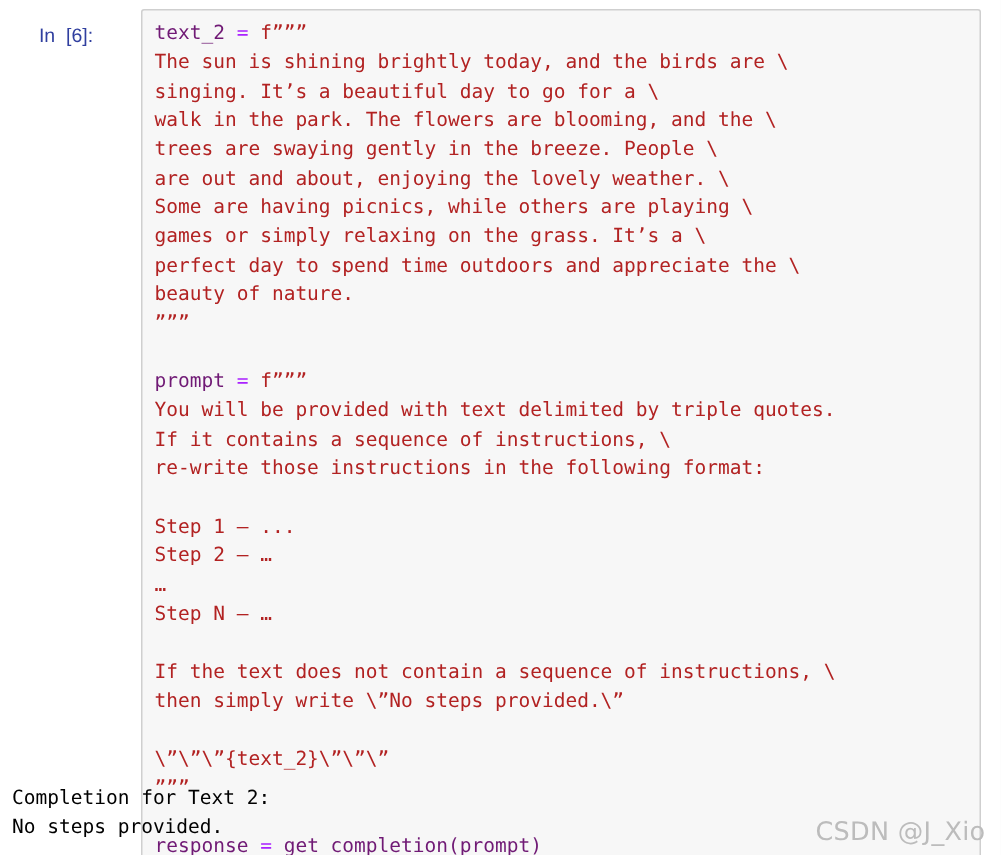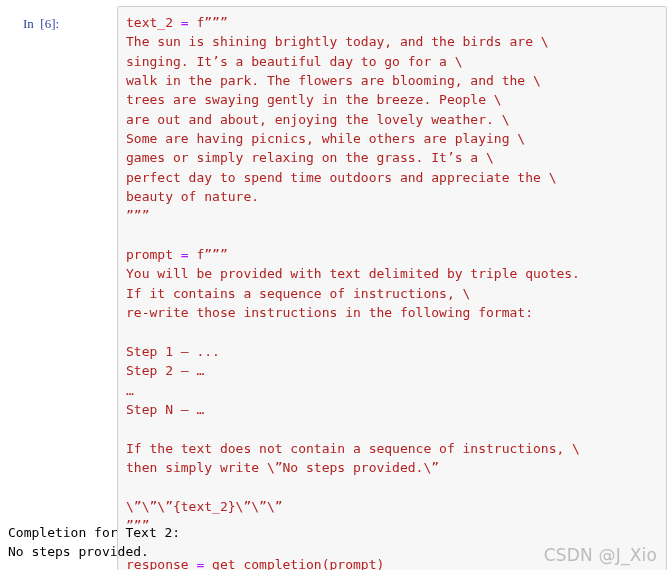--- a/index.html
+++ b/index.html
@@ -29,30 +29,29 @@
     top: 6px;
     width: 667px;
     display: flex;
     flex-direction: row;
     align-items: flex-start;
   }
 
   .prompt {
     width: 88px;
     min-width: 88px;
-    text-align: left;
+    text-align: center;
     padding-right: 6px;
     padding-top: 8px;
     color: #303f9f;
-    font-family: Liberation Serif, serif;
+    font-family: Liberation Sans, sans-serif;
     font-size: 13px;
     line-height: 19.3px;
     white-space: pre;
     letter-spacing: 0px;
-    margin-left: 23px;
   }
 
   .input-area {
     position: relative;
     width: 560px;
     background: #f7f7f7;
     border: 1px solid #cfcfcf;
     border-radius: 2px;
     padding: 6px 4px 6px 8px;
     box-sizing: border-box;
@@ -67,21 +66,21 @@
     line-height: 19.35px;
     white-space: pre;
     color: #000000;
     letter-spacing: 0px;
   }
   .code .ln { display: block; min-height: 19.35px; }
 
   
   .tok-op     { color: #aa22ff; }
   .tok-str    { color: #b22222; }
-  .tok-name   { color: #b91c1c; }
+  .tok-name   { color: #701a75; }
 
   
   .output-area {
     position: absolute;
     left: 8px;
     top: 523px;
     width: 650px;
   }
   .output-text {
     margin: 0;

